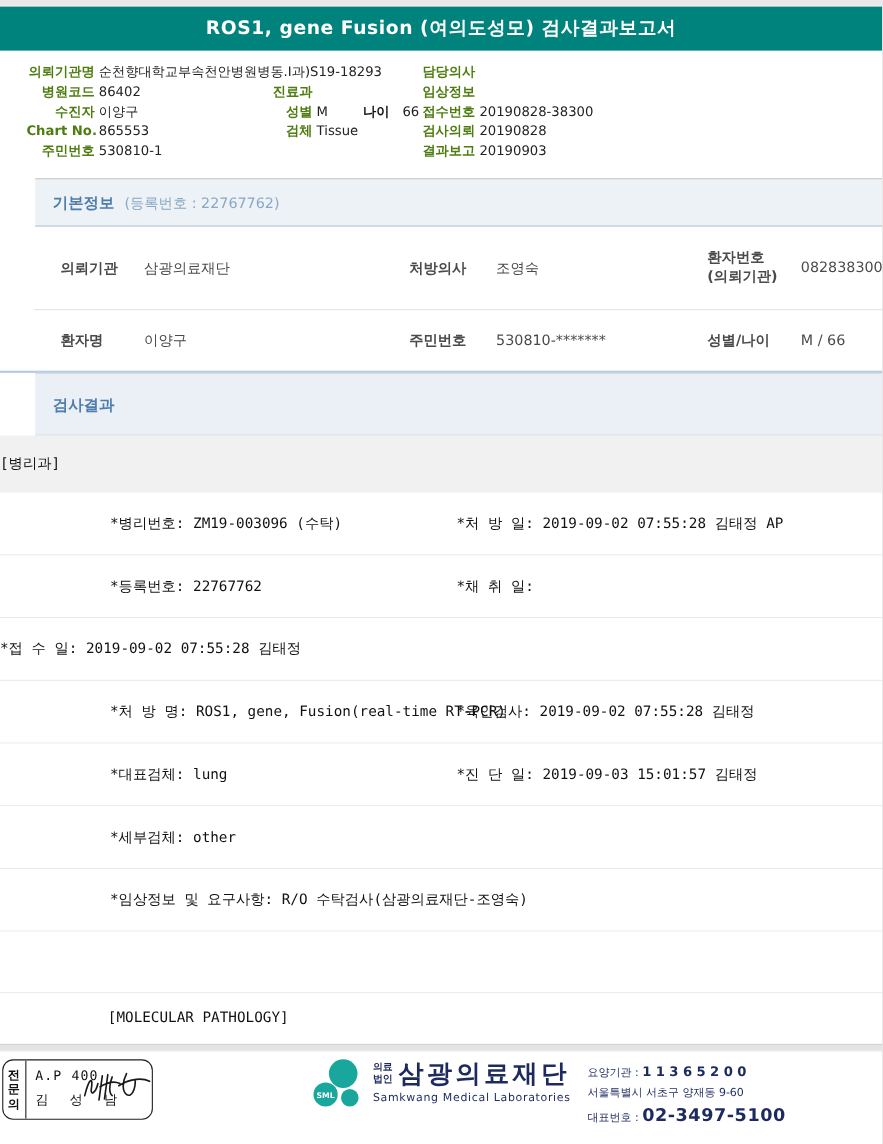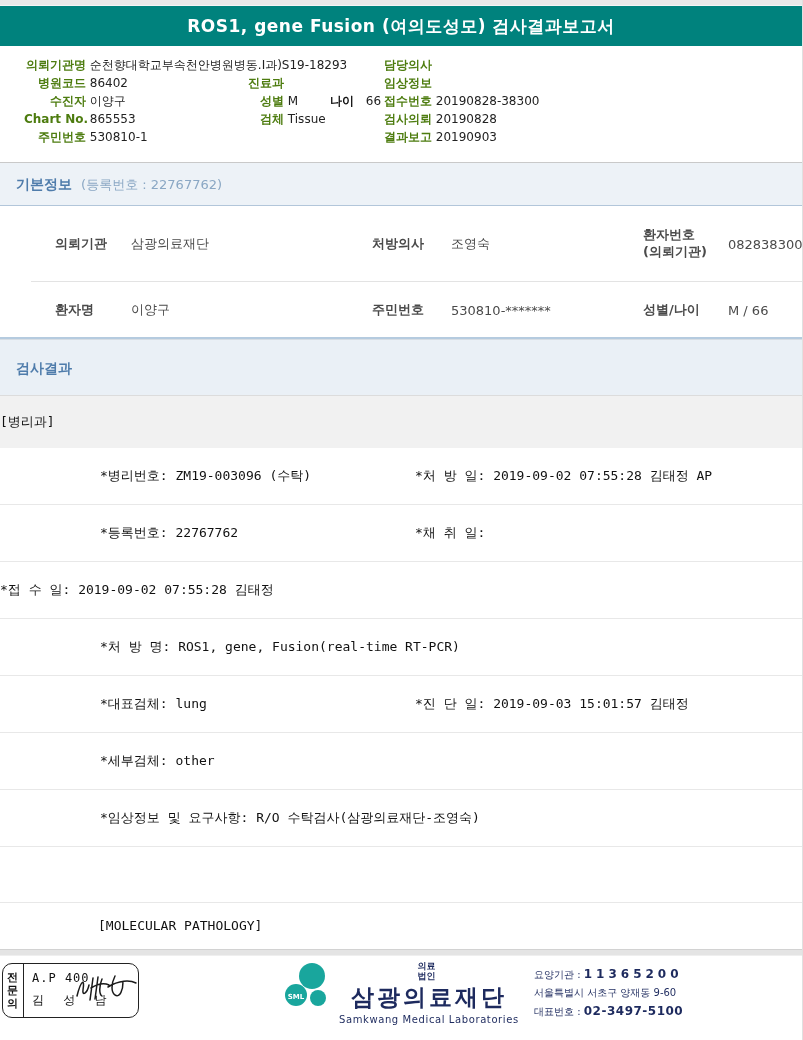--- a/index.html
+++ b/index.html
@@ -20,21 +20,21 @@
   .idrow { height:18px; line-height:18px; white-space:nowrap; }
   .idrow .lbl { display:inline-block; font-weight:bold; color:#4d7c0f;text-align:right; }
   .idcol-a .lbl { width:62px; }
   .idcol-b .lbl { width:52px; }
   .idcol-c .lbl { width:56px; }
   .idrow .val { color:#222; }
   .idrow .lbl2 { display:inline-block; font-weight:bold; margin-left:28px; margin-right:8px; }
 
   
   .sectionbar { height:44px; background:#edf2f7; border-top:1px solid #c9c9c9;
-                border-bottom:1px solid #b2c6da; line-height:42px; padding-left:16px; }
+                border-bottom:1px solid #b2c6da; line-height:42px; padding-left:16px;margin-left:32px; }
   .sectionbar .t1 { color:#4f7cab; font-weight:bold; font-size:14px; }
   .sectionbar .t2 { color:#8aa7c4; font-size:13px; margin-left:4px; }
   .resultsbar { height:57px; background:#eaf0f6; border-top:1px solid #d6dde4;
                 border-bottom:1px solid #dcdcdc; line-height:55px; padding-left:16px; }
 
   
   .ptable { border-bottom:2px solid #b5cbdf; font-size:13px; }
   .prow { position:relative;margin-left:31px; }
   .prow1 { height:76px; border-bottom:1px solid #e3e3e3; }
   .prow2 { height:55px; }
@@ -66,29 +66,29 @@
                  justify-content:center; font-size:11px; font-weight:bold; }
   .stamp .role span { display:block; width:12px; word-break:break-all; line-height:1.2; }
   .stamp .inner { position:relative; flex:1; padding:7px 2px 0 8px;
                   font-family:"DejaVu Sans Mono", monospace; font-size:12px; }
   .stamp .code { letter-spacing:1px; }
   .stamp .name { margin-top:7px; letter-spacing:6px; }
   .sig { position:absolute; right:0px; top:6px; }
 
   .logo { position:absolute; left:284px; top:5px; display:flex; align-items:flex-start; }
   .logotext { margin-left:7px; color:#1d2a5e; }
-  .logotop { display:flex; align-items:center;flex-direction:column; }
+  .logotop { display:flex; align-items:center; }
   .orgtype { font-size:9px; font-weight:bold; line-height:1.15; margin-right:5px; }
   .orgname { font-size:23px; font-weight:bold; letter-spacing:3px; }
   .orgen { font-size:10px; letter-spacing:0.6px; margin-top:1px; }
 
   .contact { position:absolute; left:534px; top:11px; color:#1d2a5e; font-size:10px; }
   .contact .crow { margin-bottom:4px; white-space:nowrap; }
   .bignum { font-weight:bold; font-size:12px; letter-spacing:4px; }
-  .tel { font-weight:bold; font-size:12px; letter-spacing:0.5px; }
+  .tel { font-weight:bold; font-size:16px; letter-spacing:0.5px; }
 </style>
 </head>
 <body>
 
 <div class="page">
 
   <div class="topstrip"></div>
 
   <div class="titlebar">
     <span>ROS1, gene Fusion (여의도성모) 검사결과보고서</span>
@@ -200,20 +200,21 @@
   </div>
   <div class="rrow">
     <span class="lcell">*등록번호: 22767762</span>
     <span class="rcell">*채 취 일:</span>
   </div>
   <div class="rrow">
     <span class="rcell">*접 수 일: 2019-09-02 07:55:28  김태정</span>
   </div>
   <div class="rrow">
     <span class="lcell">*처 방 명: ROS1, gene, Fusion(real-time RT-PCR)</span>
+    <span class="rcell">*육안검사: 2019-09-02 07:55:28  김태정</span>
   </div>
   <div class="rrow">
     <span class="lcell">*대표검체: lung</span>
     <span class="rcell">*진 단 일: 2019-09-03 15:01:57  김태정</span>
   </div>
   <div class="rrow">
     <span class="lcell">*세부검체: other</span>
     <span class="rcell"></span>
   </div>
   <div class="rrow">

